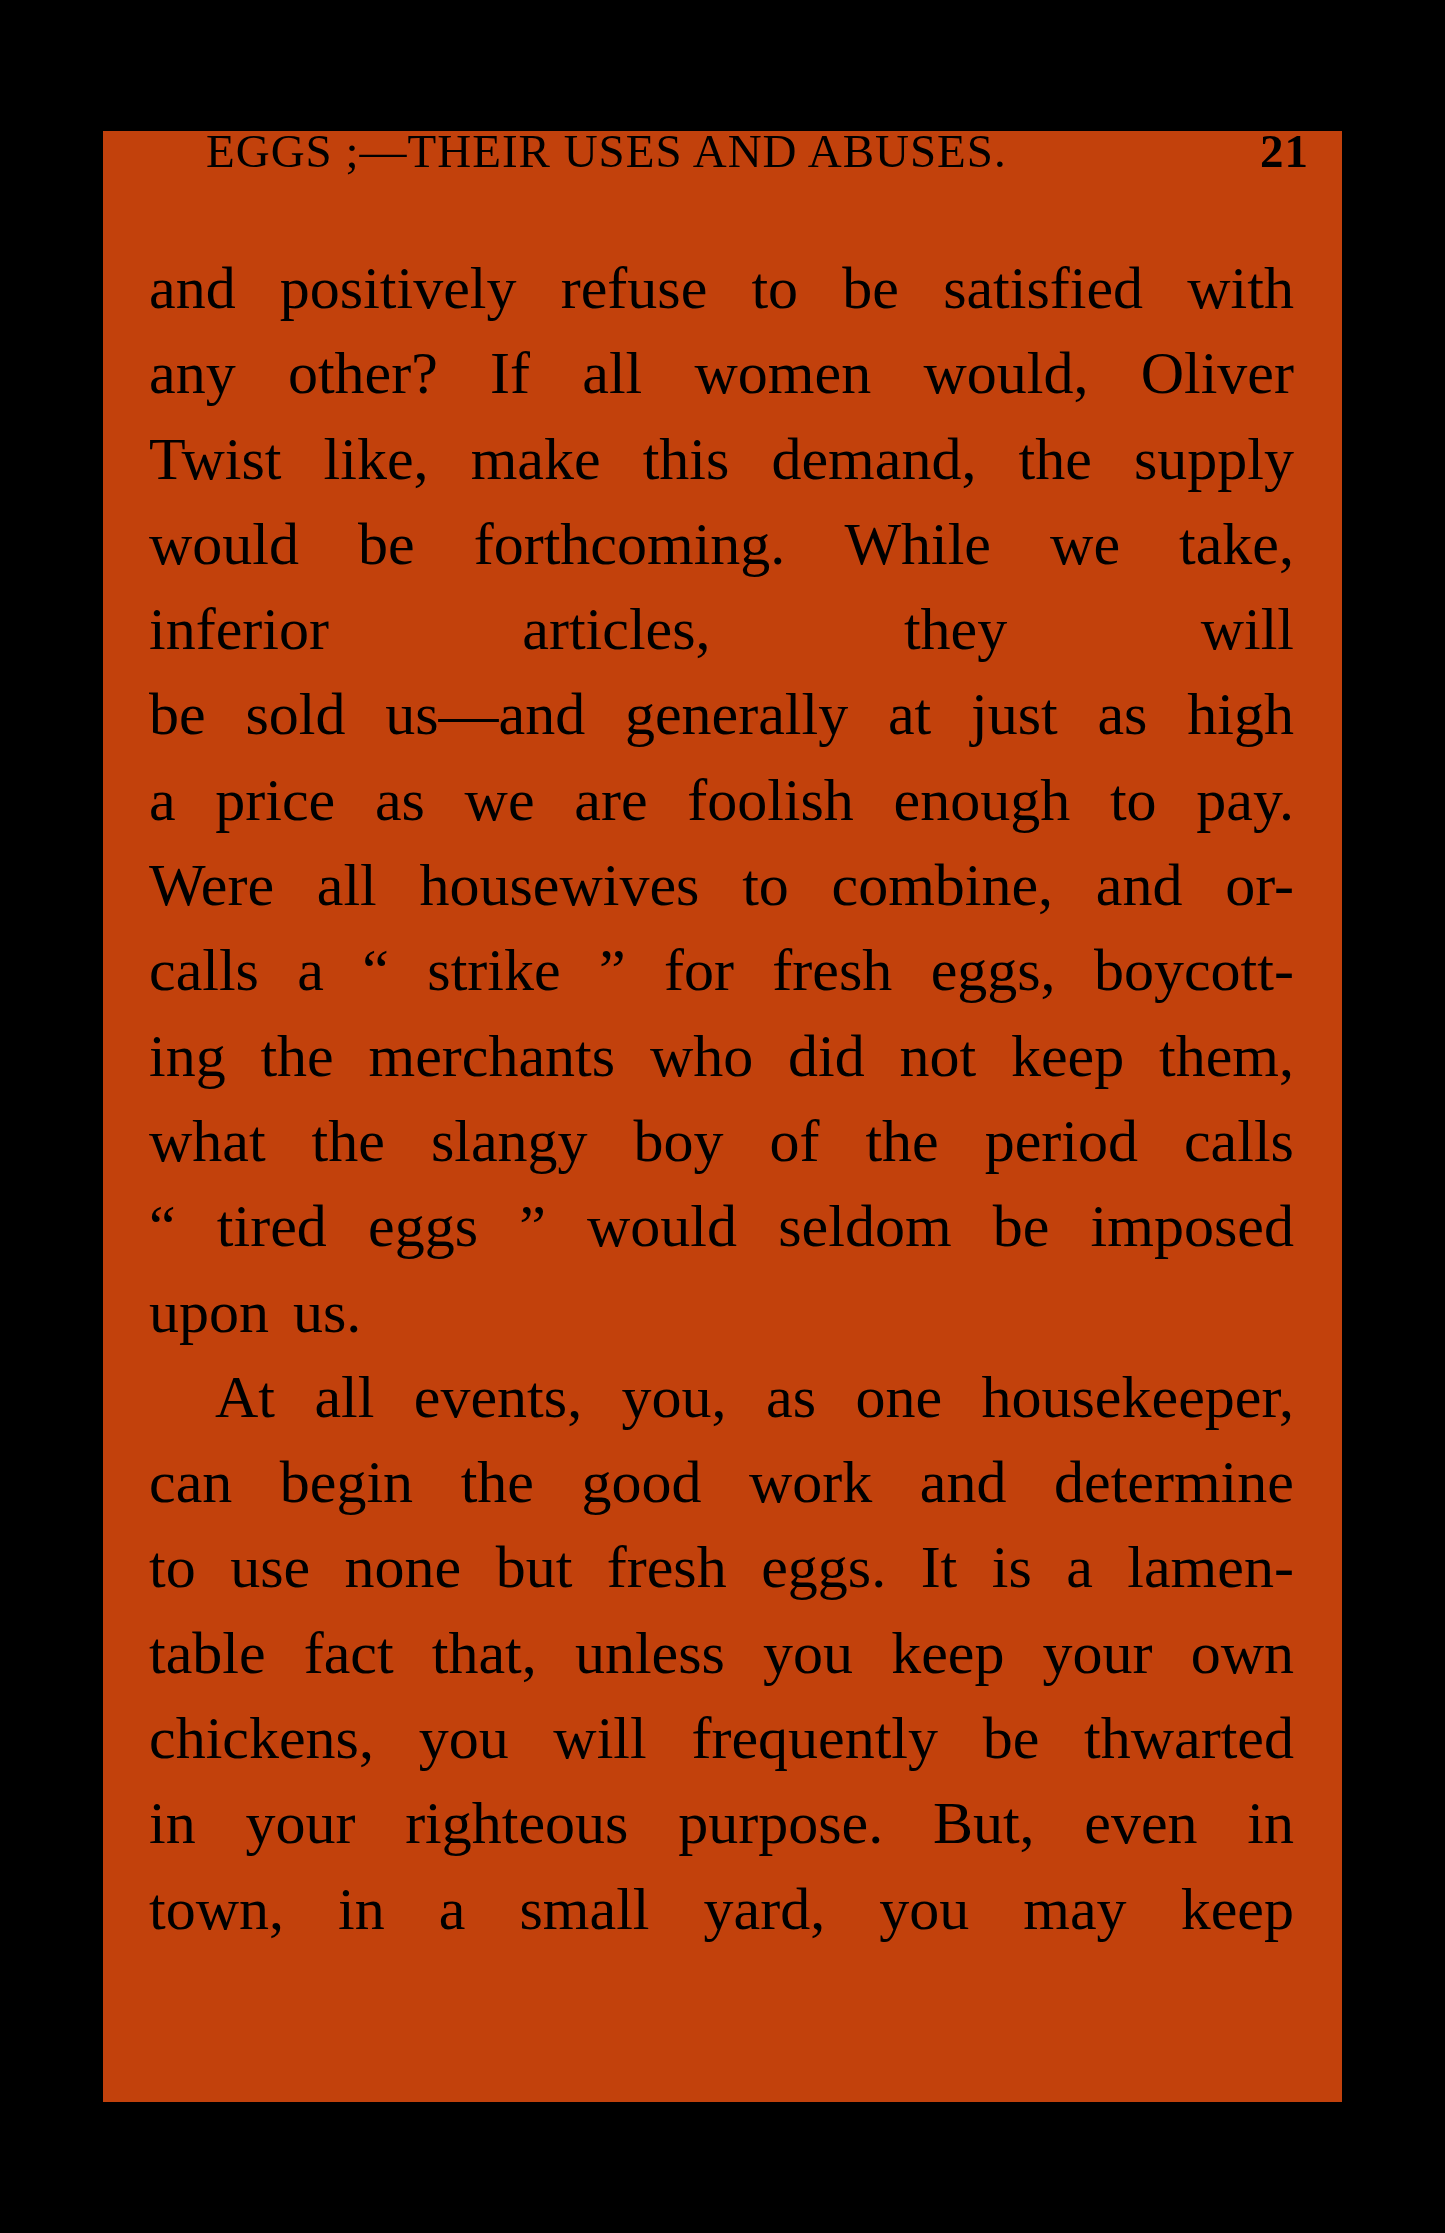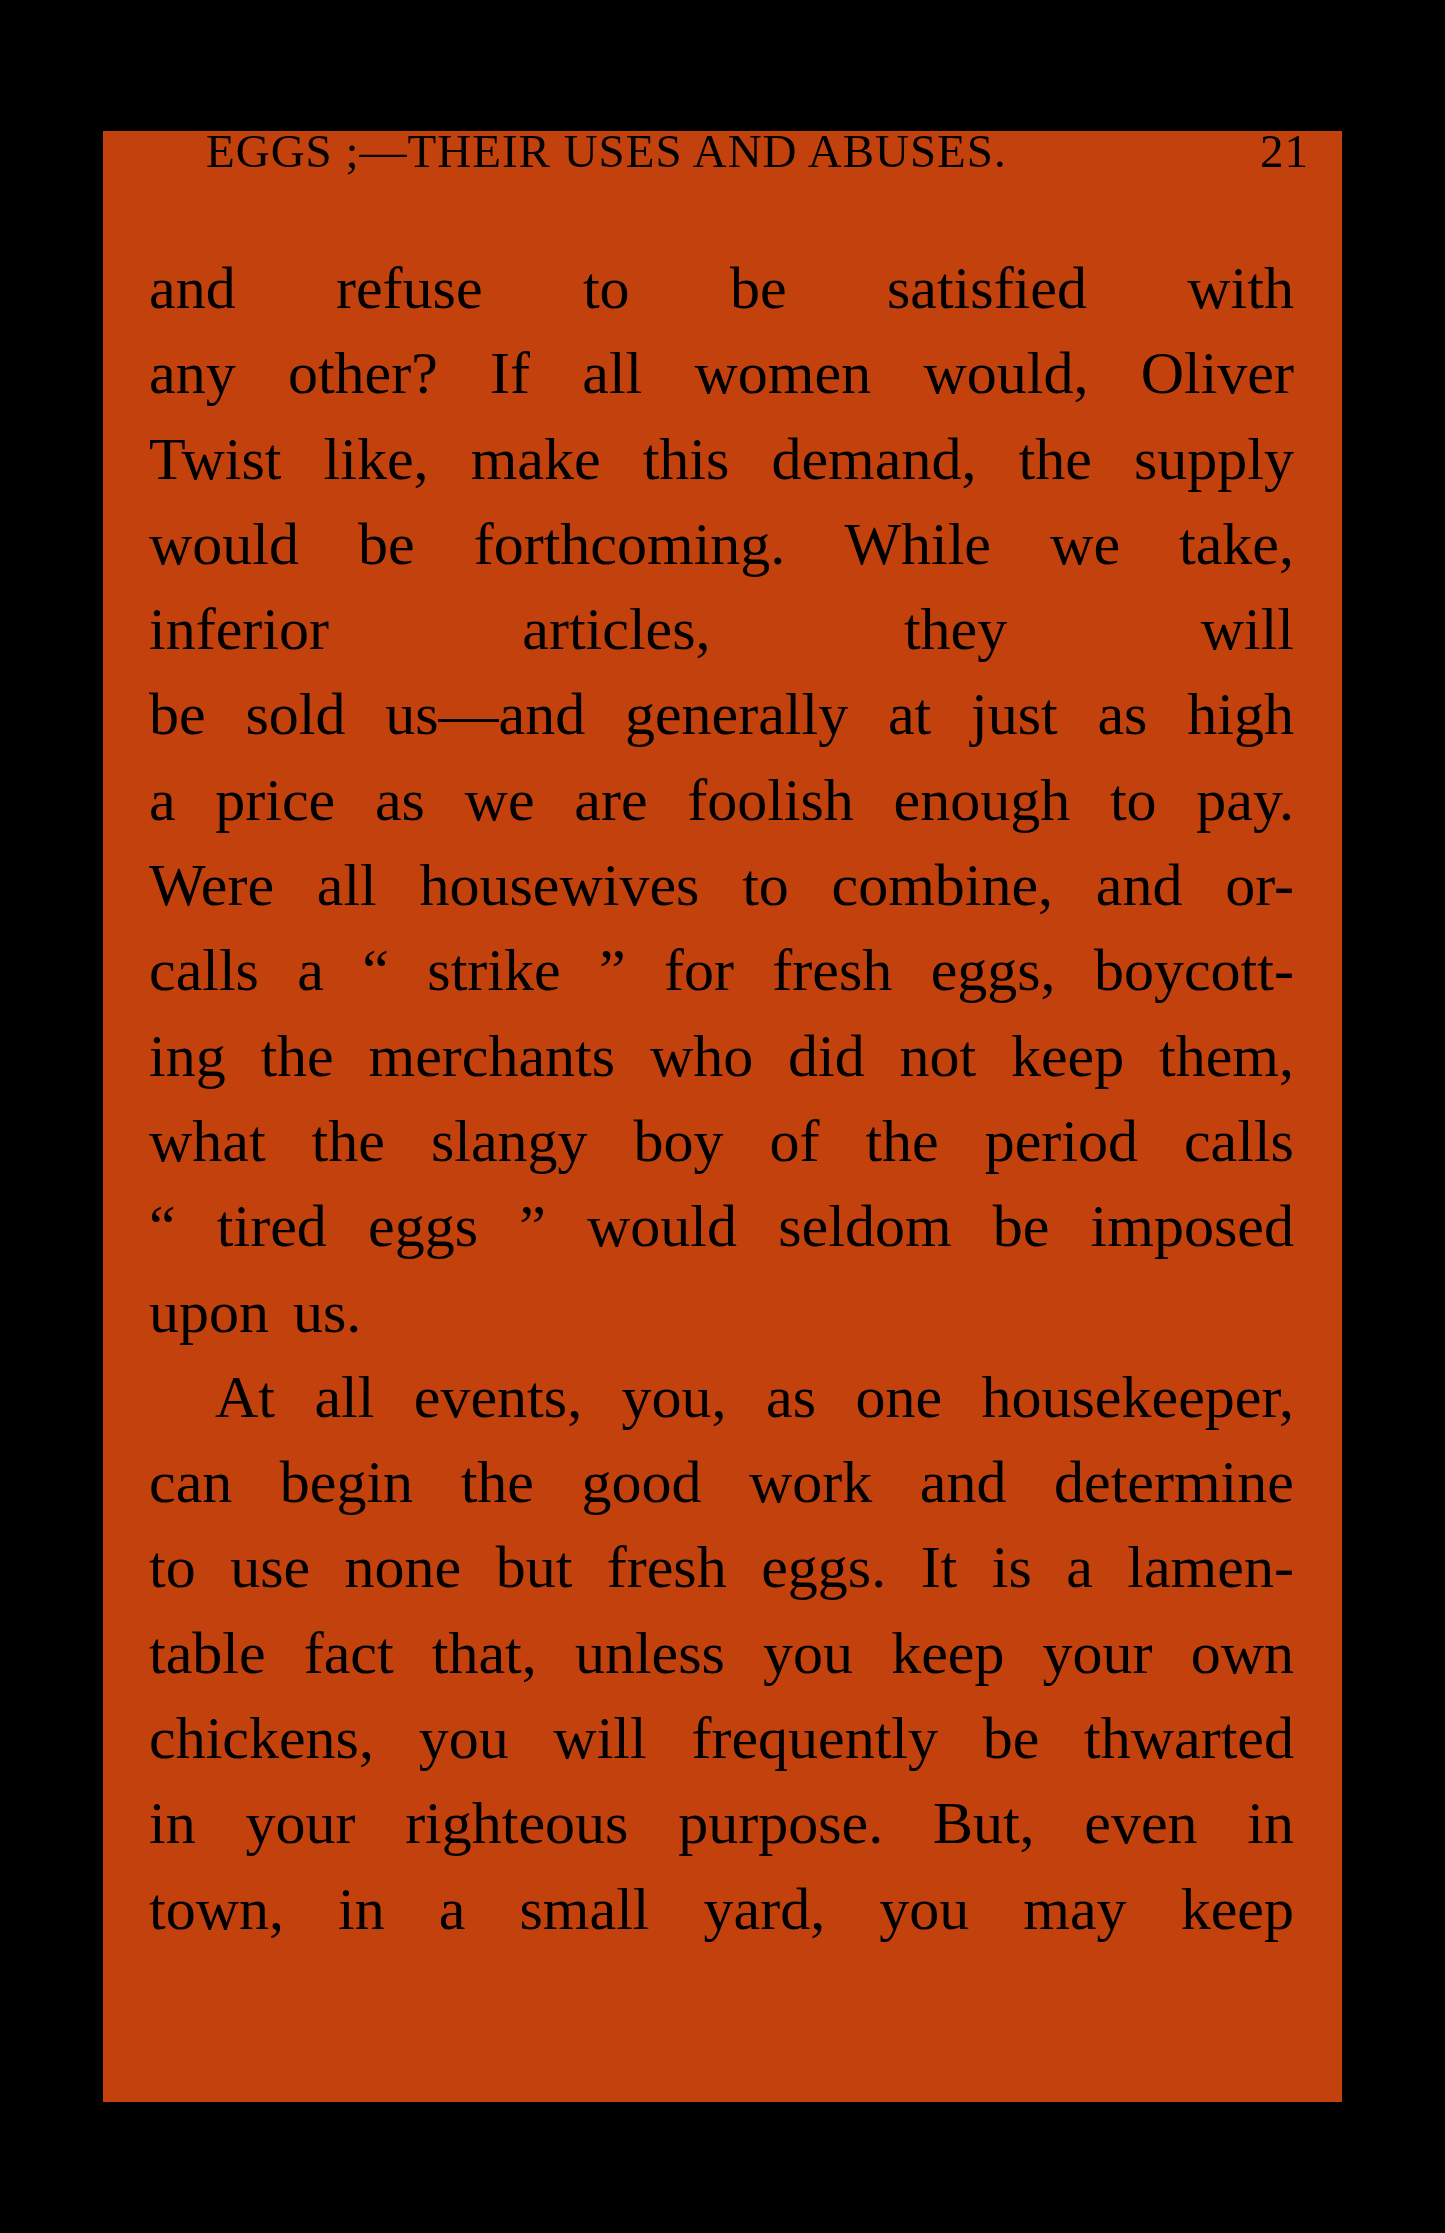--- a/index.html
+++ b/index.html
@@ -32,21 +32,21 @@
       line-height: 52px;
       color: #000;
       letter-spacing: 1px;
       text-align: justify;
       text-align-last: justify;
       white-space: nowrap;
       display: flex;
       justify-content: space-between;
     }
     .running-head .page-number {
-      font-weight: normal;
+      font-weight: bold;
     }
     .body-text {
       position: absolute;
       left: 46px;
       top: 115px;
       width: 1145px;
       font-family: "Liberation Serif", serif;
       font-size: 60px;
       color: #000;
     }
@@ -82,20 +82,21 @@
     <span>EGGS ;—THEIR USES AND ABUSES.</span>
     <span class="page-number">21</span>
   </div>
 
   <div class="body-text">
 
     <div>
       <div class="line">
           <div class="line-inner">
             <span>and</span>
+            <span>positively</span>
             <span>refuse</span>
             <span>to</span>
             <span>be</span>
             <span>satisfied</span>
             <span>with</span>
           </div>
         </div>
       <div class="line">
           <div class="line-inner">
             <span>any</span>

